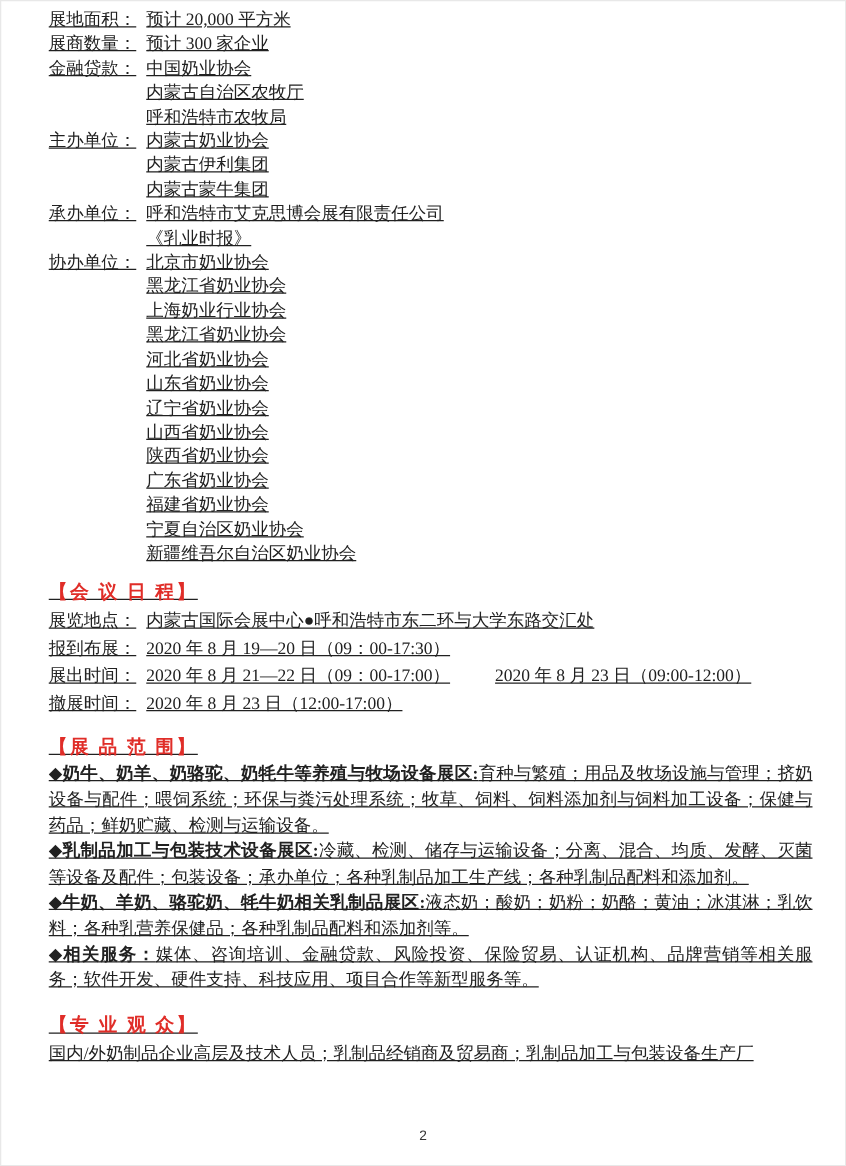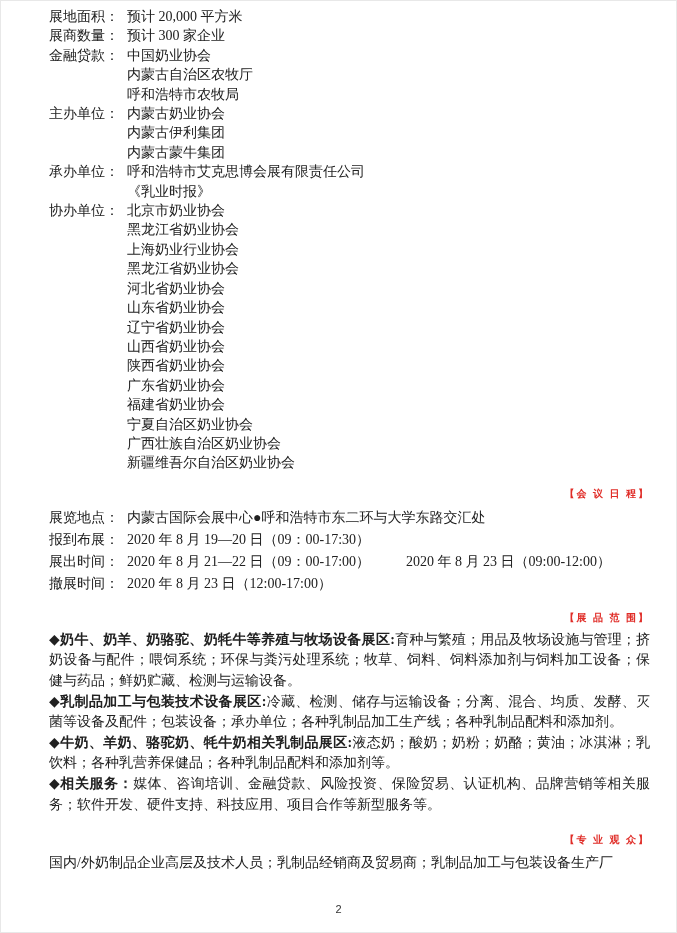--- a/index.html
+++ b/index.html
@@ -7,35 +7,35 @@
   .page {
     position: relative;
     width: 677px;
     height: 933px;
     margin: 0 auto;
     background: #ffffff;
     border: 1px solid #e8e8e8;
     font-family: "Liberation Serif", "DejaVu Serif", serif;
     font-size: 14px;
     color: #212121;
-    padding: 6px 26px 0 48px;
+    padding: 6px 26px 0 38px;
     overflow: hidden;
+    text-decoration: underline;
   }
   
   .info-list .line { display: flex; line-height: 19.4px; white-space: nowrap; }
   .info-list .label { flex: 0 0 78px; width: 78px; }
   .info-list .value { flex: 1; }
   
   .section-heading {
     color: var(--heading-red, #e02d28);
     font-weight: bold;
-    font-size: 10px;
+    font-size: 15px;
     letter-spacing: 2px;
     line-height: 20px;
-    text-align: right;
   }
   .heading-schedule { margin-top: 11px; }
   .heading-exhibits { margin-top: 13px; }
   .heading-audience { margin-top: 15px; }
   
   .schedule { margin-top: 3px; }
   .schedule .line { display: flex; line-height: 22px; white-space: nowrap; }
   .schedule .label { flex: 0 0 78px; width: 78px; }
   .schedule .gap { display: inline-block; width: 36px; }
   
@@ -152,21 +152,20 @@
       <div class="line">
         <span class="label"></span>
         <span class="value">福建省奶业协会</span>
       </div>
       <div class="line">
         <span class="label"></span>
         <span class="value">宁夏自治区奶业协会</span>
       </div>
       <div class="line">
         <span class="label"></span>
-        <span class="value">广西壮族自治区奶业协会</span>
       </div>
       <div class="line">
         <span class="label"></span>
         <span class="value">新疆维吾尔自治区奶业协会</span>
       </div>
     </div>
 
   <h2 class="section-heading heading-schedule">【会 议 日 程】</h2>
   <div class="schedule">
       <div class="line">

